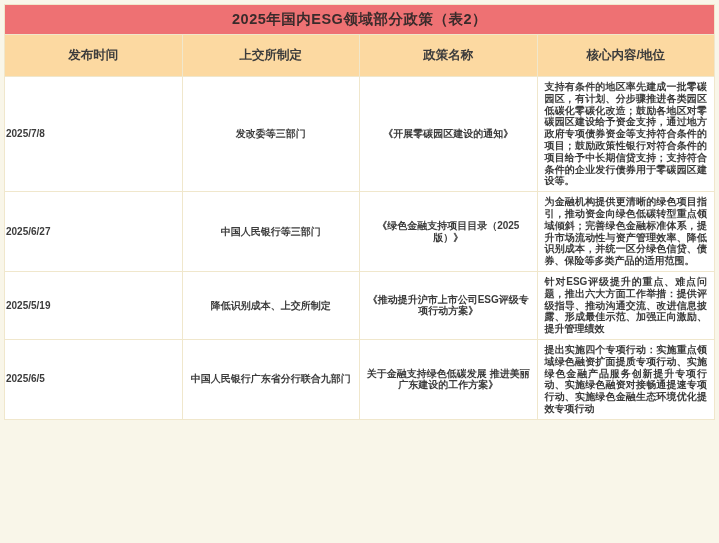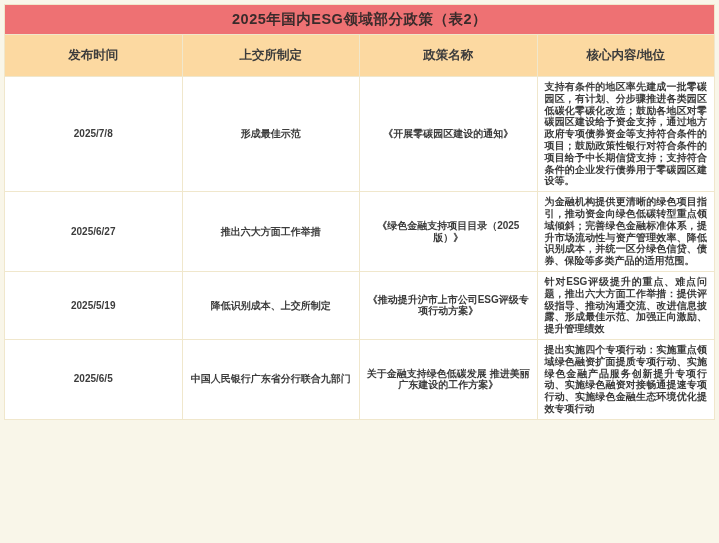--- a/index.html
+++ b/index.html
@@ -47,21 +47,20 @@
   .c-agency { width: 13.4%; }
   .c-policy { width: 25.6%; }
   .c-content{ width: 51.0%; }
   .data-row td {
     font-size: 10px;
     font-weight: bold;
     color: #3c3c3c;
     line-height: 1.18;
   }
   td.c-date {
-    text-align: center;
     padding: 3px 1px;
     white-space: nowrap;
   }
   td.c-agency {
     text-align: center;
     padding: 3px 6px;
   }
   td.c-policy {
     text-align: center;
     padding: 2px 6px;
@@ -83,28 +82,28 @@
     <tr class="head-row">
       <th class="c-date">发布时间</th>
       <th class="c-agency">上交所制定</th>
       <th class="c-policy">政策名称</th>
       <th class="c-content">核心内容/地位</th>
     </tr>
   </thead>
   <tbody id="rows">
   <tr class="data-row">
     <td class="c-date">2025/7/8</td>
-    <td class="c-agency">形成最佳示范</td>
+    <td class="c-agency">发改委等三部门</td>
     <td class="c-policy">《开展零碳园区建设的通知》</td>
     <td class="c-content">支持有条件的地区率先建成一批零碳园区，有计划、分步骤推进各类园区低碳化零碳化改造；鼓励各地区对零碳园区建设给予资金支持，通过地方政府专项债券资金等支持符合条件的项目；鼓励政策性银行对符合条件的项目给予中长期信贷支持；支持符合条件的企业发行债券用于零碳园区建设等。</td>
   </tr>
 
   <tr class="data-row">
     <td class="c-date">2025/6/27</td>
-    <td class="c-agency">推出六大方面工作举措</td>
+    <td class="c-agency">中国人民银行等三部门</td>
     <td class="c-policy">《绿色金融支持项目目录（2025版）》</td>
     <td class="c-content">为金融机构提供更清晰的绿色项目指引，推动资金向绿色低碳转型重点领域倾斜；完善绿色金融标准体系，提升市场流动性与资产管理效率、降低识别成本，并统一区分绿色信贷、债券、保险等多类产品的适用范围。</td>
   </tr>
 
   <tr class="data-row">
     <td class="c-date">2025/5/19</td>
     <td class="c-agency">降低识别成本、上交所制定</td>
     <td class="c-policy">《推动提升沪市上市公司ESG评级专项行动方案》</td>
     <td class="c-content">针对ESG评级提升的重点、难点问题，推出六大方面工作举措：提供评级指导、推动沟通交流、改进信息披露、形成最佳示范、加强正向激励、提升管理绩效</td>
   </tr>

